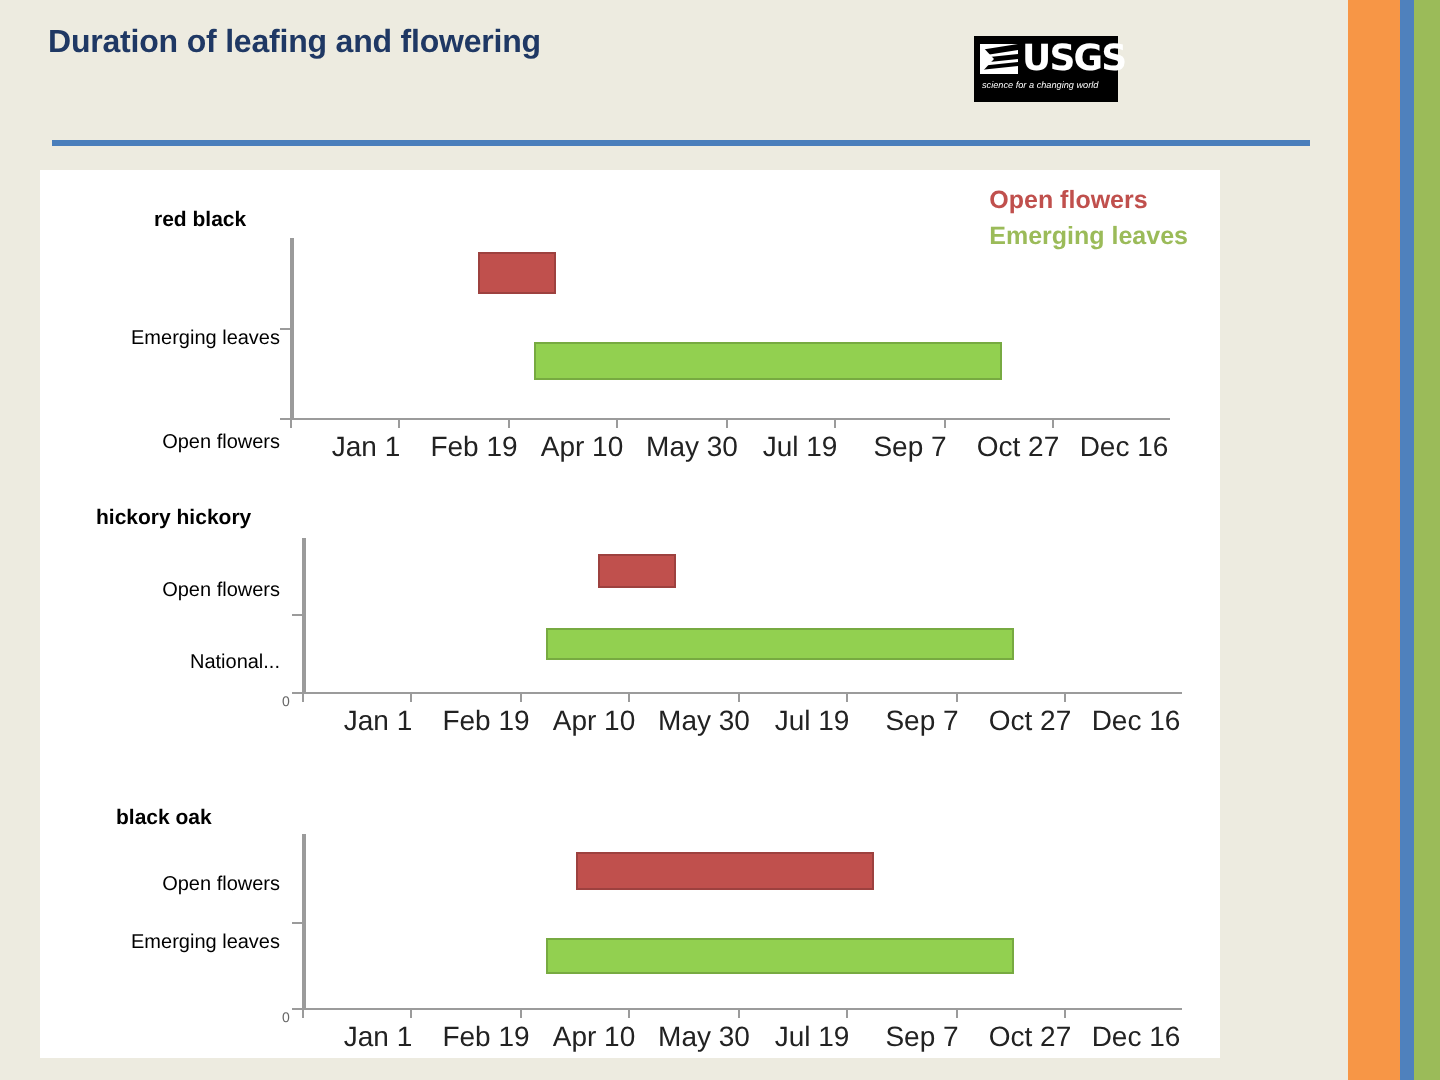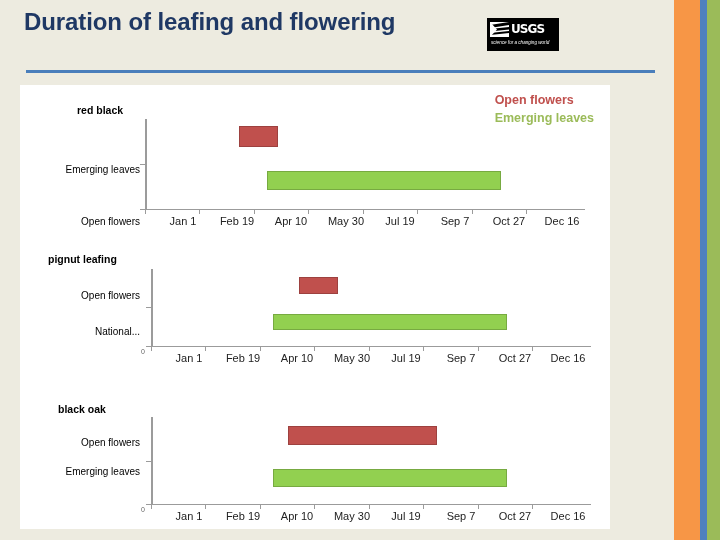--- a/index.html
+++ b/index.html
@@ -31,21 +31,21 @@
     left: 0; top: 0;
     width: 674px;
     height: 85px;
   }
   .slide-title {
     position: absolute;
     left: 24px;
     top: 9px;
     width: 420px;
     color: #1F3864;
-    font-size: 24px;
+    font-size: 16px;
     font-weight: bold;
     line-height: 25px;
     letter-spacing: -0.1px;
   }
   .title-rule {
     position: absolute;
     left: 26px;
     top: 70px;
     width: 629px;
     height: 3px;
@@ -127,21 +127,21 @@
     left: 3px; top: 4px;
     width: 19px; height: 15px;
     background: #fff;
     overflow: hidden;
   }
   .usgs-mark svg { display: block; }
   .usgs-word {
     position: absolute;
     left: 24px; top: 2px;
     color: #fff;
-    font-size: 12px;
+    font-size: 18px;
     font-weight: bold;
     letter-spacing: -0.9px;
     line-height: 19px;
     font-family: "DejaVu Sans", sans-serif;
   }
   .usgs-tag {
     position: absolute;
     left: 4px; top: 22px;
     color: #fff;
     font-size: 4.6px;
@@ -218,21 +218,21 @@
     background: #9B9B9B;
   }
   .x-tick {
     position: absolute;
     width: 1.4px;
     height: 5px;
     background: #9B9B9B;
   }
   .x-tick-label {
     position: absolute;
-    font-size: 11px;
+    font-size: 14px;
     color: #222;
     text-align: center;
     white-space: nowrap;
     transform: translateX(-50%);
   }
   .zero-label {
     position: absolute;
     font-size: 7px;
     color: #666;
   }
@@ -311,21 +311,21 @@
       <div class="x-tick-label" style="left:146px; top:96px;">Apr 10</div>
       <div class="x-tick-label" style="left:201px; top:96px;">May 30</div>
       <div class="x-tick-label" style="left:255px; top:96px;">Jul 19</div>
       <div class="x-tick-label" style="left:310px; top:96px;">Sep 7</div>
       <div class="x-tick-label" style="left:364px; top:96px;">Oct 27</div>
       <div class="x-tick-label" style="left:417px; top:96px;">Dec 16</div>
     </div>
   </div>
 
   <div class="chart" style="top:150px; width:629px; height:140px;">
-    <div class="chart-title" style="left:28px; top:18px;">pignut leafing</div>
+    <div class="chart-title" style="left:28px; top:18px;">hickory hickory</div>
 
     <div class="cat-label" style="left:10px; top:54px; width:110px;">Open flowers</div>
     <div class="cat-label" style="left:10px; top:90px; width:110px;">National...</div>
 
     <div class="plot" style="left:131px; top:34px; width:440px; height:78px;">
       <div class="y-axis" style="height:78px;"></div>
       <div class="y-tick" style="top:38px;"></div>
       <div class="y-tick" style="top:77px;"></div>
       <div class="x-axis" style="top:77px; width:440px;"></div>
 

